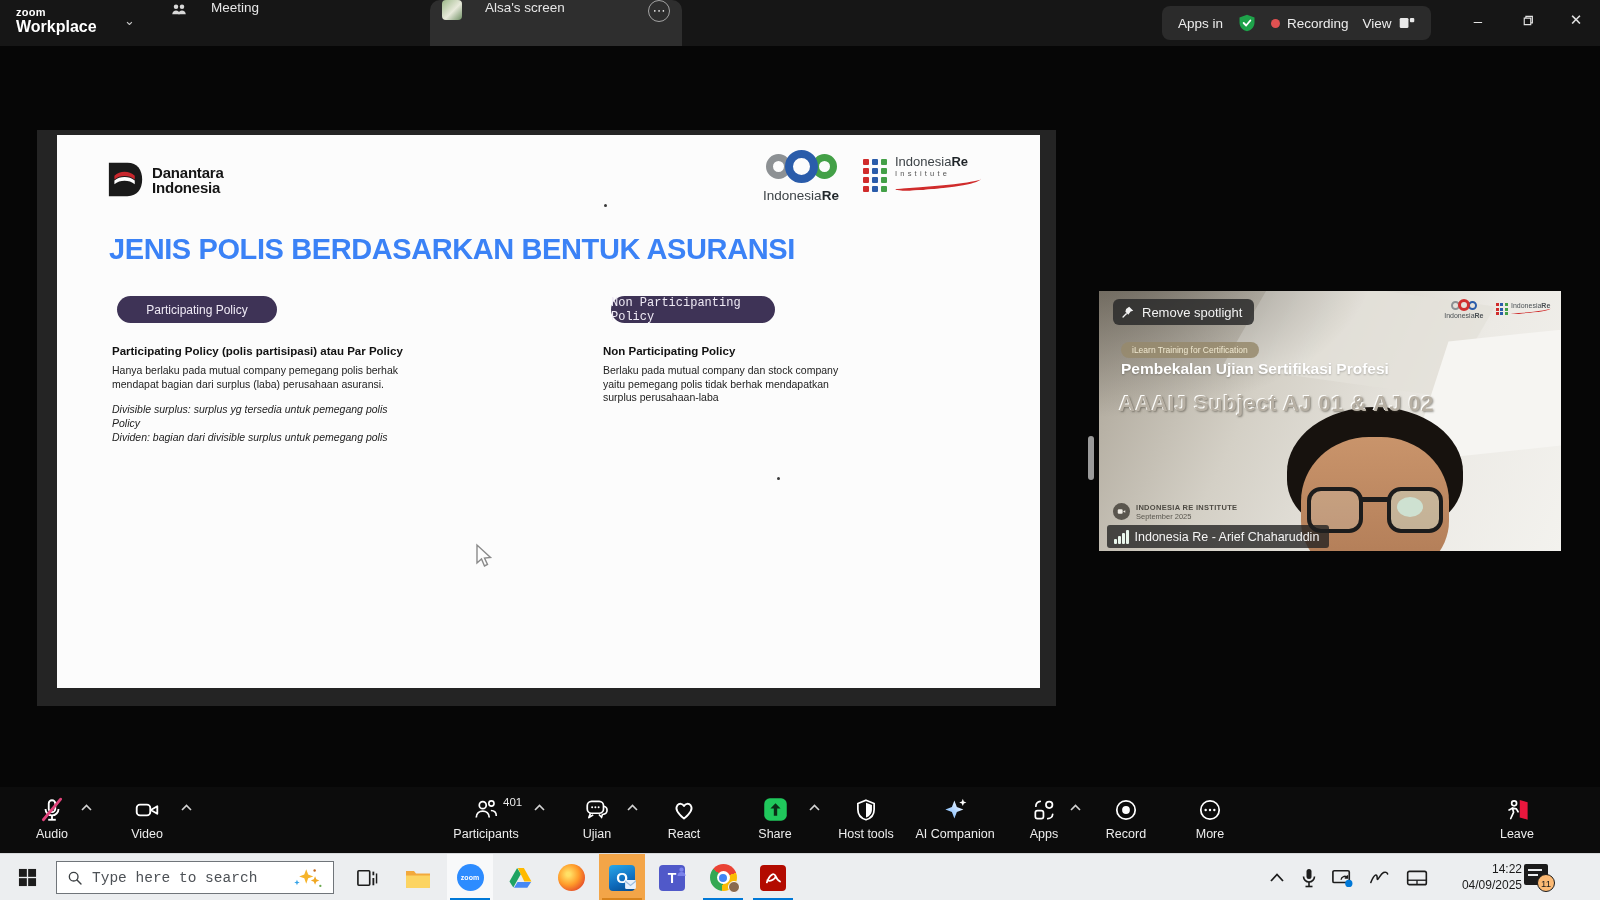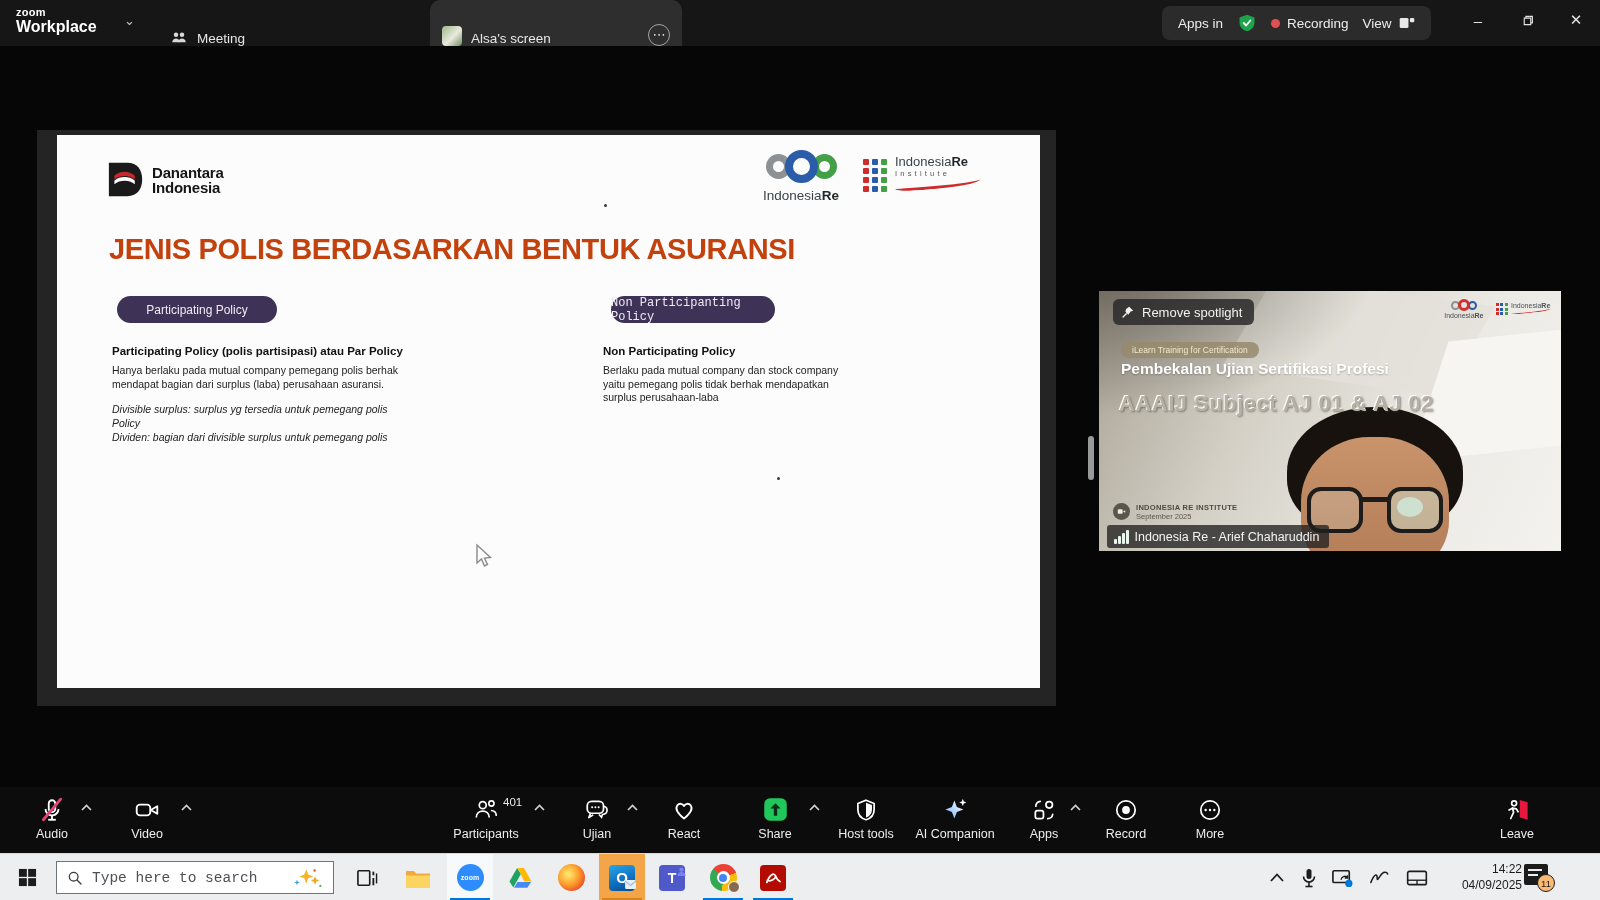--- a/index.html
+++ b/index.html
@@ -6,21 +6,21 @@
   html,body { background:#000; }
   body { font-family:"Liberation Sans","DejaVu Sans",sans-serif; }
   #stage { position:relative; width:1600px; height:900px; background:#060606; overflow:hidden; }
 
   
   .titlebar { position:absolute; left:0; top:0; width:1600px; height:46px; background:#161616; }
   .brand { position:absolute; left:16px; top:6px; color:#fff; }
   .brand .z1 { font-size:11px; font-weight:bold; letter-spacing:.3px; display:block; line-height:12px; }
   .brand .z2 { font-size:16px; font-weight:bold; display:block; line-height:18px; }
   .brand-chev { position:absolute; left:124px; top:13px; color:#c8c8c8; font-size:13px; }
-  .tab { position:absolute; top:0; height:46px; display:flex; align-items:flex-end; gap:9px; color:#e6e6e6; font-size:13.5px; }
+  .tab { position:absolute; top:0; height:46px; display:flex; align-items:flex-start; gap:23px; color:#e6e6e6; font-size:13.5px; }
   .tab-meeting { left:170px; }
   .meeting-ico { width:18px; height:18px; }
   .tab-active { left:430px; width:252px; background:#2e2e2e; border-radius:10px 10px 0 0; padding:0 12px; }
   .screen-avatar { width:20px; height:20px; border-radius:4px; background:linear-gradient(135deg,#9db98a 0%,#e8eadb 55%,#6f8f64 100%); flex:0 0 auto; }
   .tab-ellipsis { margin-left:auto; width:22px; height:22px; border:1.5px solid #a3a3a3; border-radius:50%; color:#dcdcdc; font-size:13px; line-height:19px; text-align:center; }
   .tb-pill { position:absolute; left:1162px; top:6px; height:34px; background:#2b2b2b; border-radius:8px; display:flex; align-items:center; padding:0 16px; gap:14px; color:#ececec; font-size:13.5px; }
   .rec-dot { width:9px; height:9px; border-radius:50%; background:#e05151; display:inline-block; }
   .grp { display:flex; align-items:center; gap:7px; }
   .win-btn { position:absolute; top:0; width:46px; height:40px; color:#e3e3e3; font-size:15px; display:flex; align-items:center; justify-content:center; }
 
@@ -43,21 +43,21 @@
 
   .iri-logo { position:absolute; left:806px; top:20px; display:flex; gap:7px; }
   .dotgrid { display:grid; grid-template-columns:repeat(3,7px); grid-auto-rows:7px; gap:2px; margin-top:4px; }
   .dg { width:6px; height:6px; border-radius:1px; }
   .iri-tx { text-align:left; }
   .iri-l1 { font-size:13px; color:#3d4347; line-height:14px; }
   .iri-l1 b { color:#1f2428; }
   .iri-l2 { font-size:7.5px; letter-spacing:3.2px; color:#555; }
   .swoosh { width:86px; height:10px; border-bottom:3px solid #d02c2c; border-radius:0 0 100% 40%; transform:rotate(-4deg); margin-top:1px; }
 
-  .slide-title { position:absolute; left:52px; top:98px; font-size:29px; font-weight:bold; color:#c2410c; letter-spacing:-.4px; }
+  .slide-title { position:absolute; left:52px; top:98px; font-size:29px; font-weight:bold; color:#3b82f6; letter-spacing:-.4px; }
   .pill { position:absolute; top:161px; height:27px; background:#3e3356; border-radius:14px; color:#efeaf5; font-size:12px; display:flex; align-items:center; justify-content:center; }
   .pill-left { left:60px; width:160px; }
   .pill-right { left:554px; width:164px;font-family:Liberation Mono, monospace; }
   .col { position:absolute; top:210px; color:#222; }
   .col-left { left:55px; width:302px; }
   .col-right { left:546px; width:252px; }
   .col h4 { font-size:11.5px; color:#111; margin-bottom:7px; }
   .col p { font-size:10.5px; line-height:1.3; }
   .col .notes { margin-top:12px; font-style:italic; }
   .sdot { position:absolute; width:3px; height:3px; border-radius:50%; background:#3a3a3a; }

